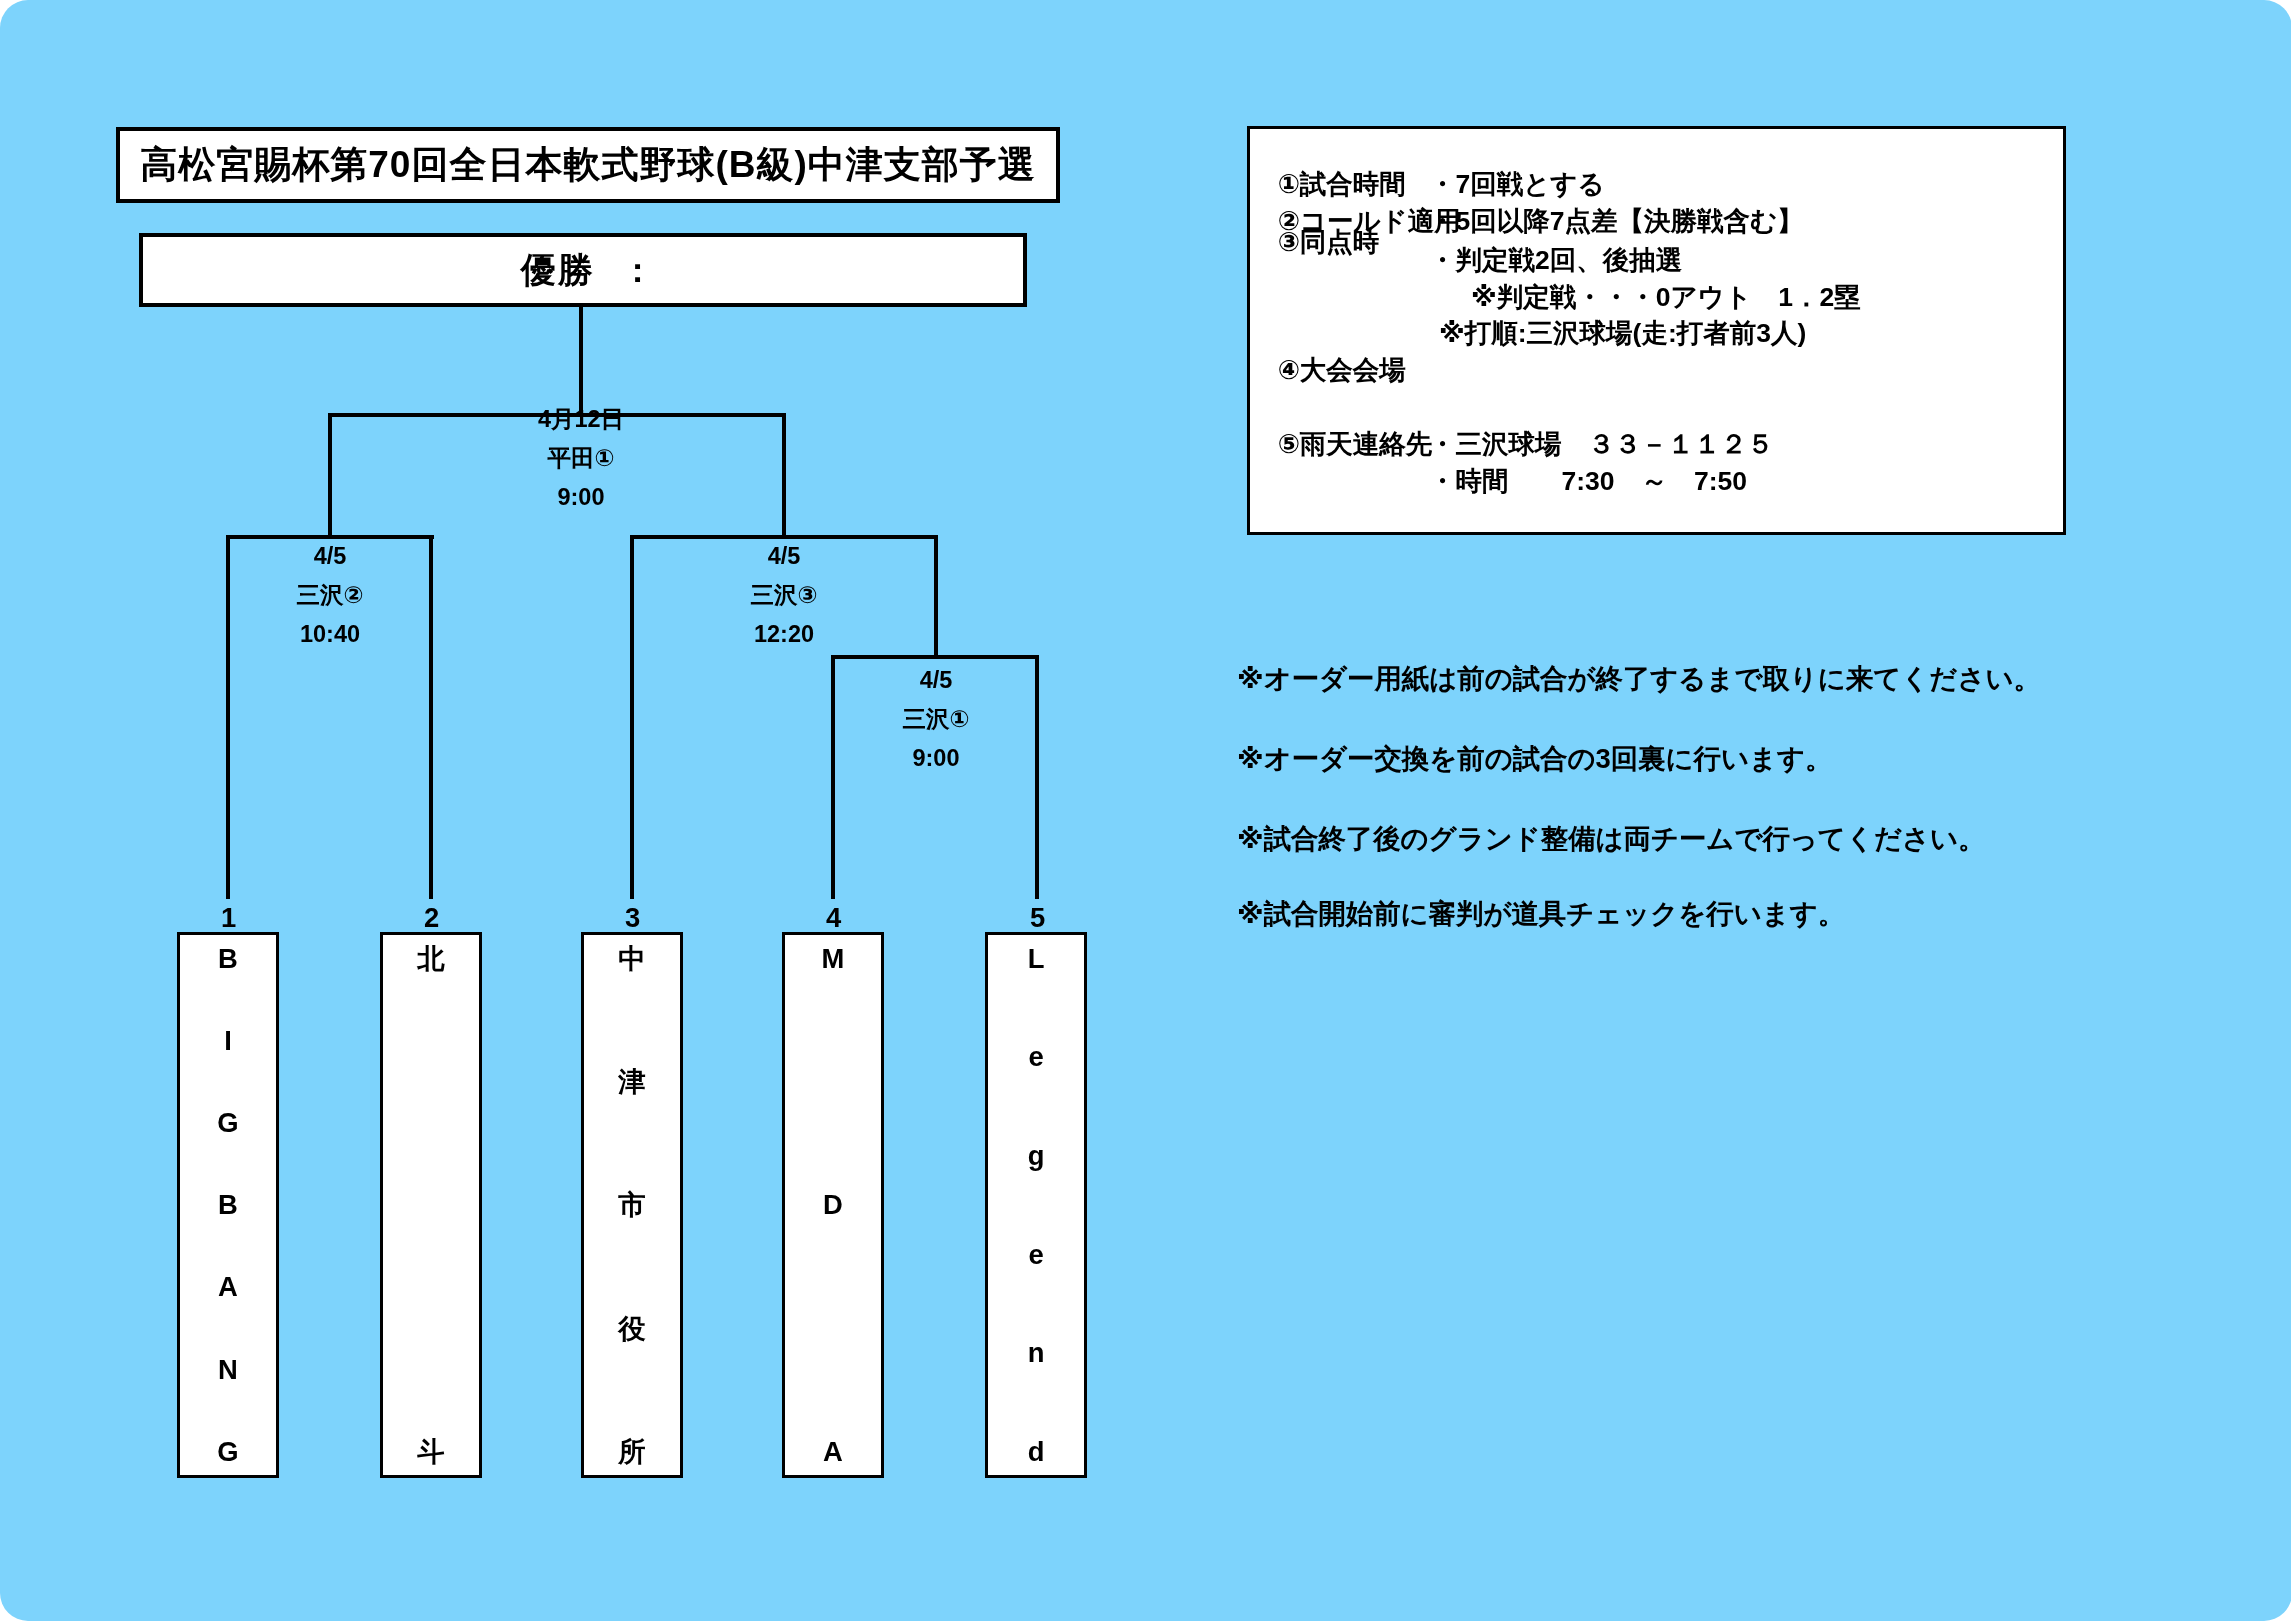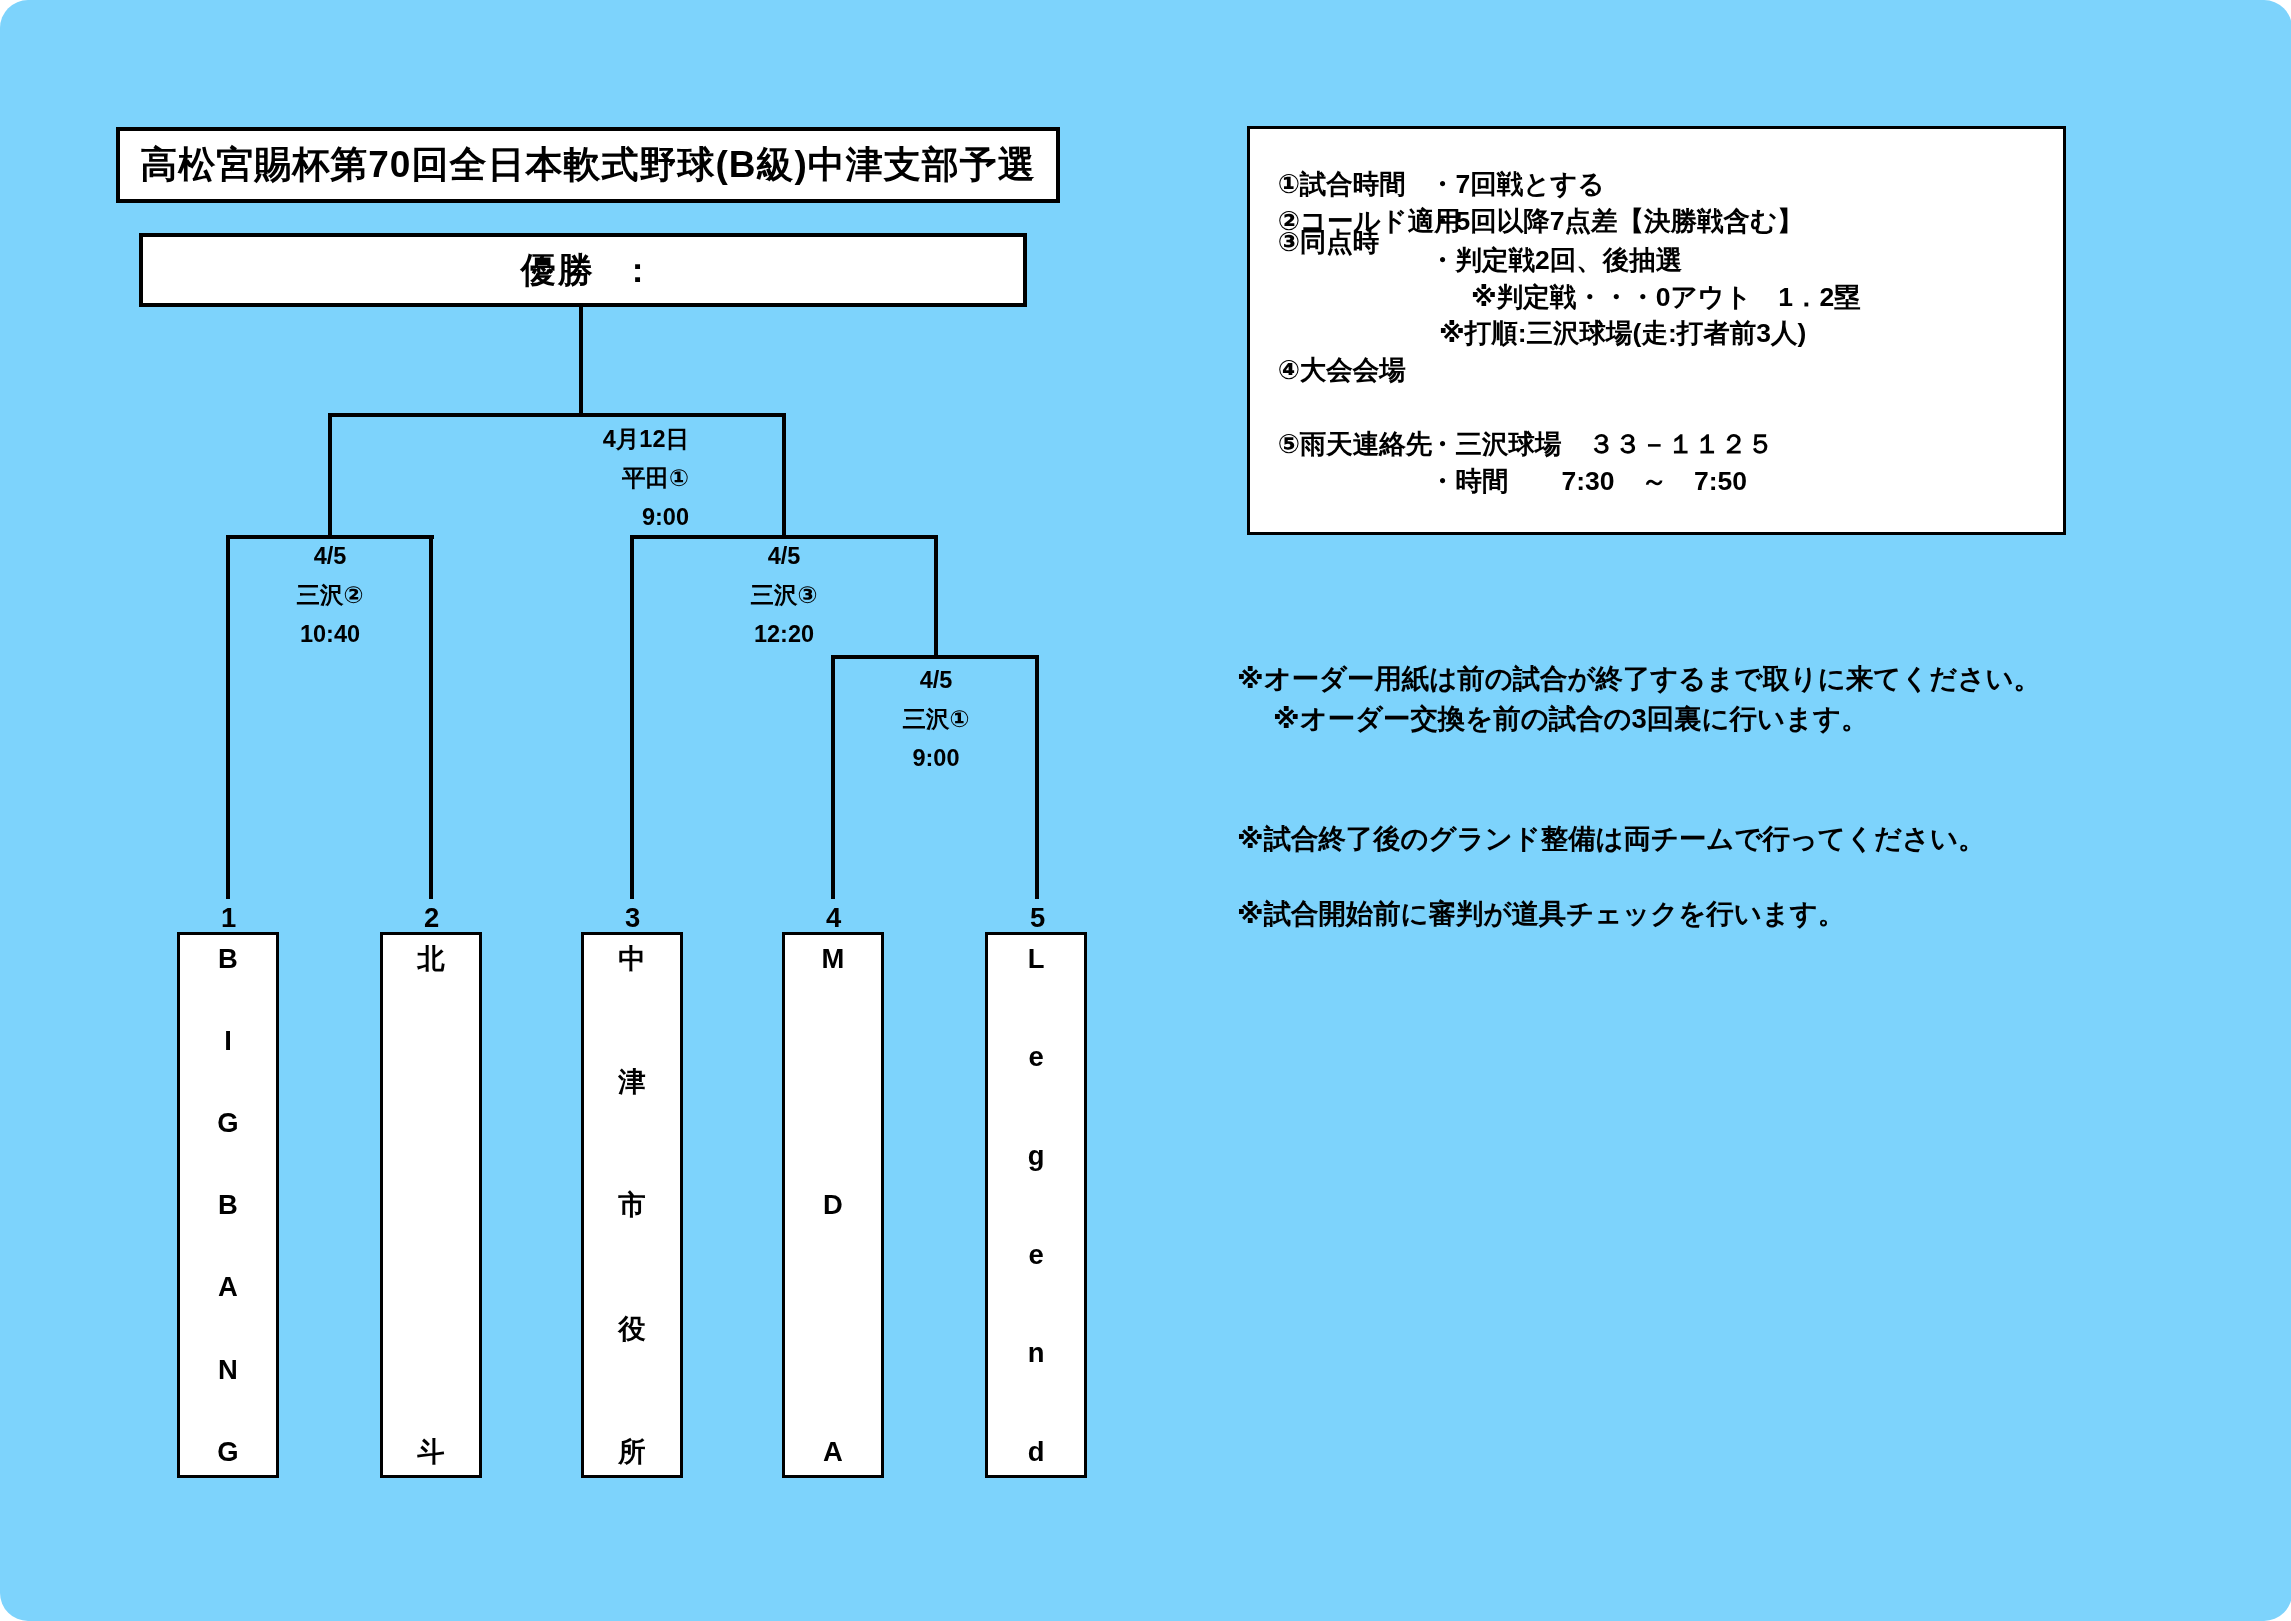--- a/index.html
+++ b/index.html
@@ -54,21 +54,21 @@
   <div class="bline" style="left:226px;top:535px;width:208px;height:3.9px;"></div>
   <div class="bline" style="left:630px;top:535px;width:308px;height:3.9px;"></div>
   <div class="bline" style="left:226px;top:535px;width:3.9px;height:364px;"></div>
   <div class="bline" style="left:429px;top:535px;width:3.9px;height:364px;"></div>
   <div class="bline" style="left:630px;top:535px;width:3.9px;height:364px;"></div>
   <div class="bline" style="left:934px;top:535px;width:3.9px;height:123px;"></div>
   <div class="bline" style="left:831px;top:655px;width:208px;height:3.9px;"></div>
   <div class="bline" style="left:831px;top:655px;width:3.9px;height:244px;"></div>
   <div class="bline" style="left:1035px;top:655px;width:3.9px;height:244px;"></div>
 
-  <div class="match" style="left:473px;top:420px;text-align:right;">
+  <div class="match" style="left:473px;top:400px;">
     <div>4月12日</div>
     <div>平田①</div>
     <div>9:00</div>
   </div>
 
   <div class="match" style="left:222px;top:537px;">
     <div>4/5</div>
     <div>三沢②</div>
     <div>10:40</div>
   </div>
@@ -139,18 +139,18 @@
     <span class="rule-value" style="left:189px;top:186px;">※打順:三沢球場(走:打者前3人)</span>
 
     <span class="rule-label" style="left:27.4px;top:223px;">④大会会場</span>
 
     <span class="rule-label" style="left:27.4px;top:297px;">⑤雨天連絡先</span>
     <span class="rule-value" style="left:179px;top:297px;">・三沢球場　３３－１１２５</span>
     <span class="rule-value" style="left:179px;top:334px;">・時間　　7:30　～　7:50</span>
   </div>
 
   <div class="note" style="top:661px;">※オーダー用紙は前の試合が終了するまで取りに来てください。</div>
-  <div class="note" style="top:701px;margin-left:36px;">※オーダー交換を前の試合の3回裏に行います。</div>
+  <div class="note" style="top:741px;">※オーダー交換を前の試合の3回裏に行います。</div>
   <div class="note" style="top:821px;">※試合終了後のグランド整備は両チームで行ってください。</div>
   <div class="note" style="top:896px;">※試合開始前に審判が道具チェックを行います。</div>
 
 </div>
 
 
 </body></html>

